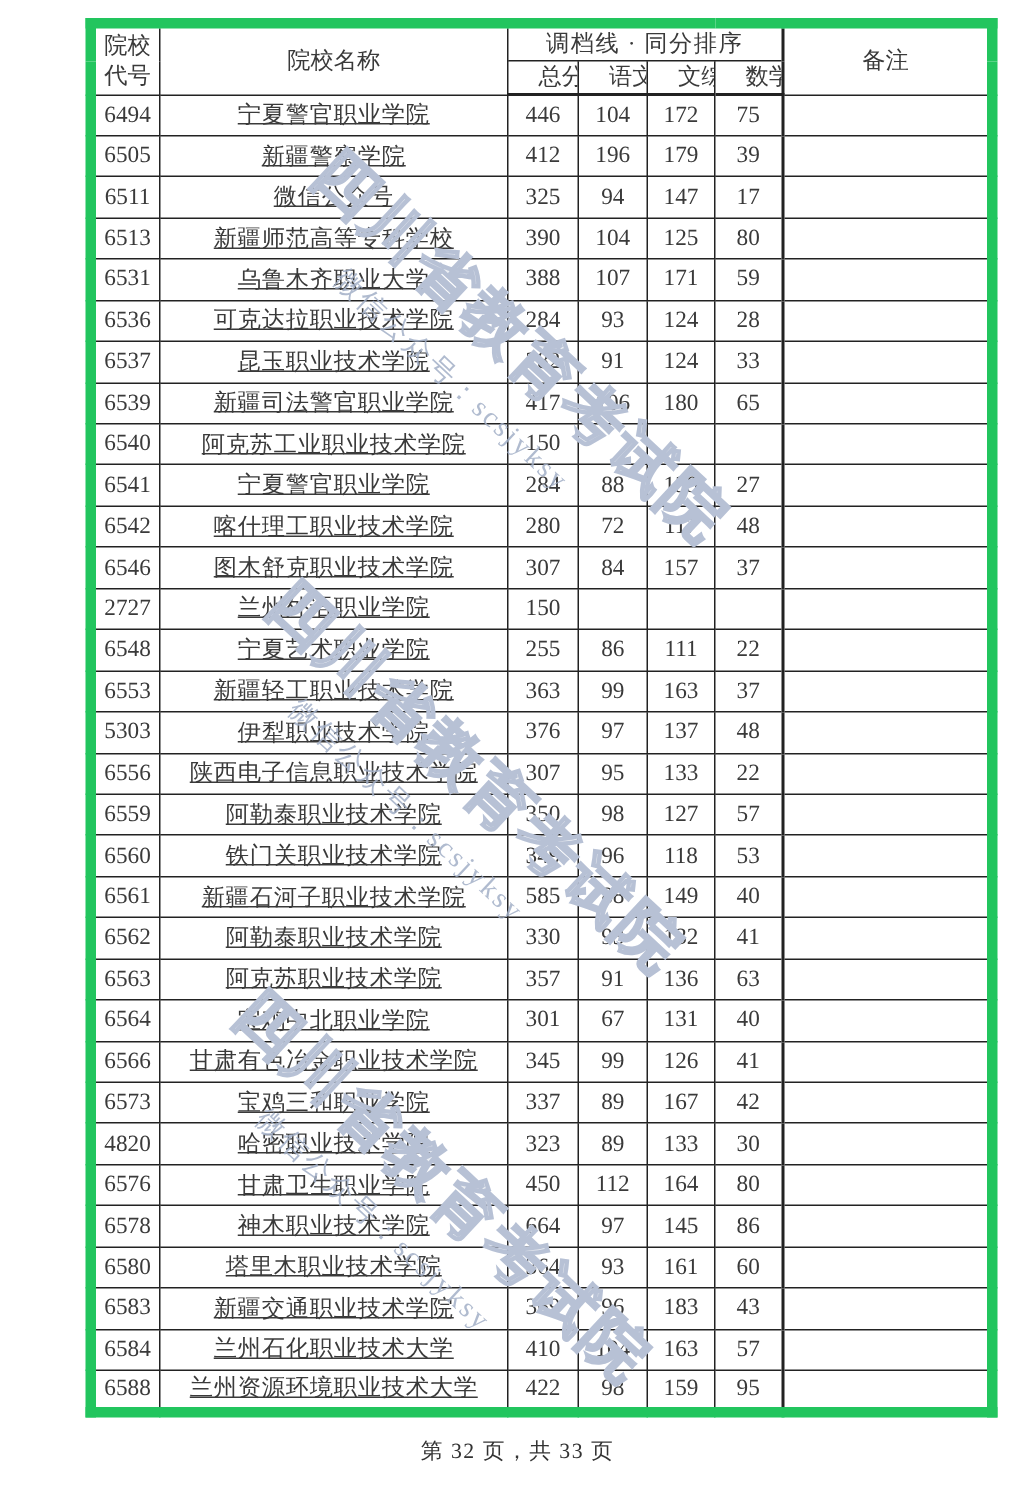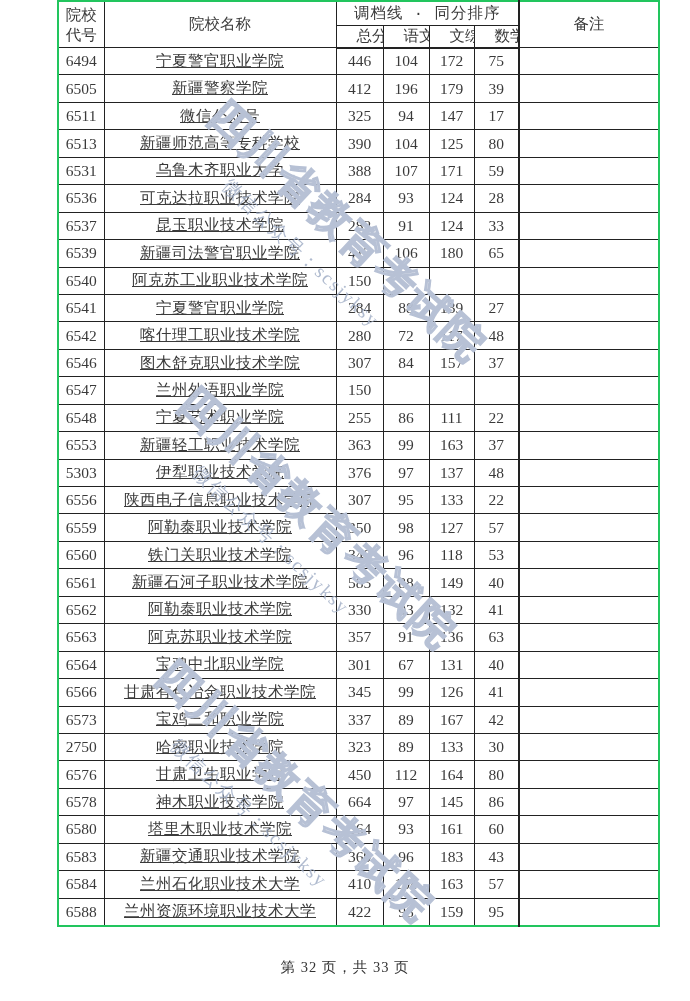--- a/index.html
+++ b/index.html
@@ -12,44 +12,44 @@
     overflow: hidden;
     color: #363636;
   }
   .page {
     position: absolute; inset: 0;
     background: #ffffff;
   }
   
   table.score-table {
     position: absolute;
-    left: 57px; top: 0;
+    left: 57px; top: 12px;
     width: 601px;
     border-collapse: collapse;
     table-layout: fixed;
-    border: 2px solid #22c55e;
+    border: 7px solid #22c55e;
   }
   .score-table th, .score-table td {
     border: 1.4px solid #222222;
     text-align: center;
     vertical-align: middle;
     font-weight: normal;
     font-size: 15.5px;
     color: #3a3a3a;
     padding: 0;
     overflow: hidden;
     white-space: nowrap;
   }
   .score-table thead tr.top-row th { height: 24px; }
   .score-table thead tr.sub-row th { height: 20px; border-bottom-width: 2px; padding-left: 20px; }
   .score-table tbody td { height: 27.45px; }
   
   .score-table .thick-right { border-right-width: 2.2px; }
   .score-table tbody td:nth-child(6) { border-right-width: 2.2px; }
-  .score-table th.group-th { letter-spacing: 1px; font-family: Liberation Mono, monospace; }
+  .score-table th.group-th { letter-spacing: 1px; }
   .score-table td.name-cell { letter-spacing: 0.5px; text-decoration: underline; }
   .code-stack { line-height: 1.25; display: inline-block; font-size: 15.5px; }
   
   .page-footer {
     position: absolute;
     left: 0; top: 958px; width: 690px;
     text-align: center;
     font-size: 14.5px;
     color: #333333;
     letter-spacing: 1px;
@@ -219,21 +219,21 @@
         <tr>
       <td>6546</td>
       <td class="name-cell">图木舒克职业技术学院</td>
       <td>307</td>
       <td>84</td>
       <td>157</td>
       <td>37</td>
       <td></td>
     </tr>
         <tr>
-      <td>6547</td>
+      <td>2727</td>
       <td class="name-cell">兰州外语职业学院</td>
       <td>150</td>
       <td></td>
       <td></td>
       <td></td>
       <td></td>
     </tr>
         <tr>
       <td>6548</td>
       <td class="name-cell">宁夏艺术职业学院</td>
@@ -336,21 +336,21 @@
         <tr>
       <td>6573</td>
       <td class="name-cell">宝鸡三和职业学院</td>
       <td>337</td>
       <td>89</td>
       <td>167</td>
       <td>42</td>
       <td></td>
     </tr>
         <tr>
-      <td>2750</td>
+      <td>4820</td>
       <td class="name-cell">哈密职业技术学院</td>
       <td>323</td>
       <td>89</td>
       <td>133</td>
       <td>30</td>
       <td></td>
     </tr>
         <tr>
       <td>6576</td>
       <td class="name-cell">甘肃卫生职业学院</td>

